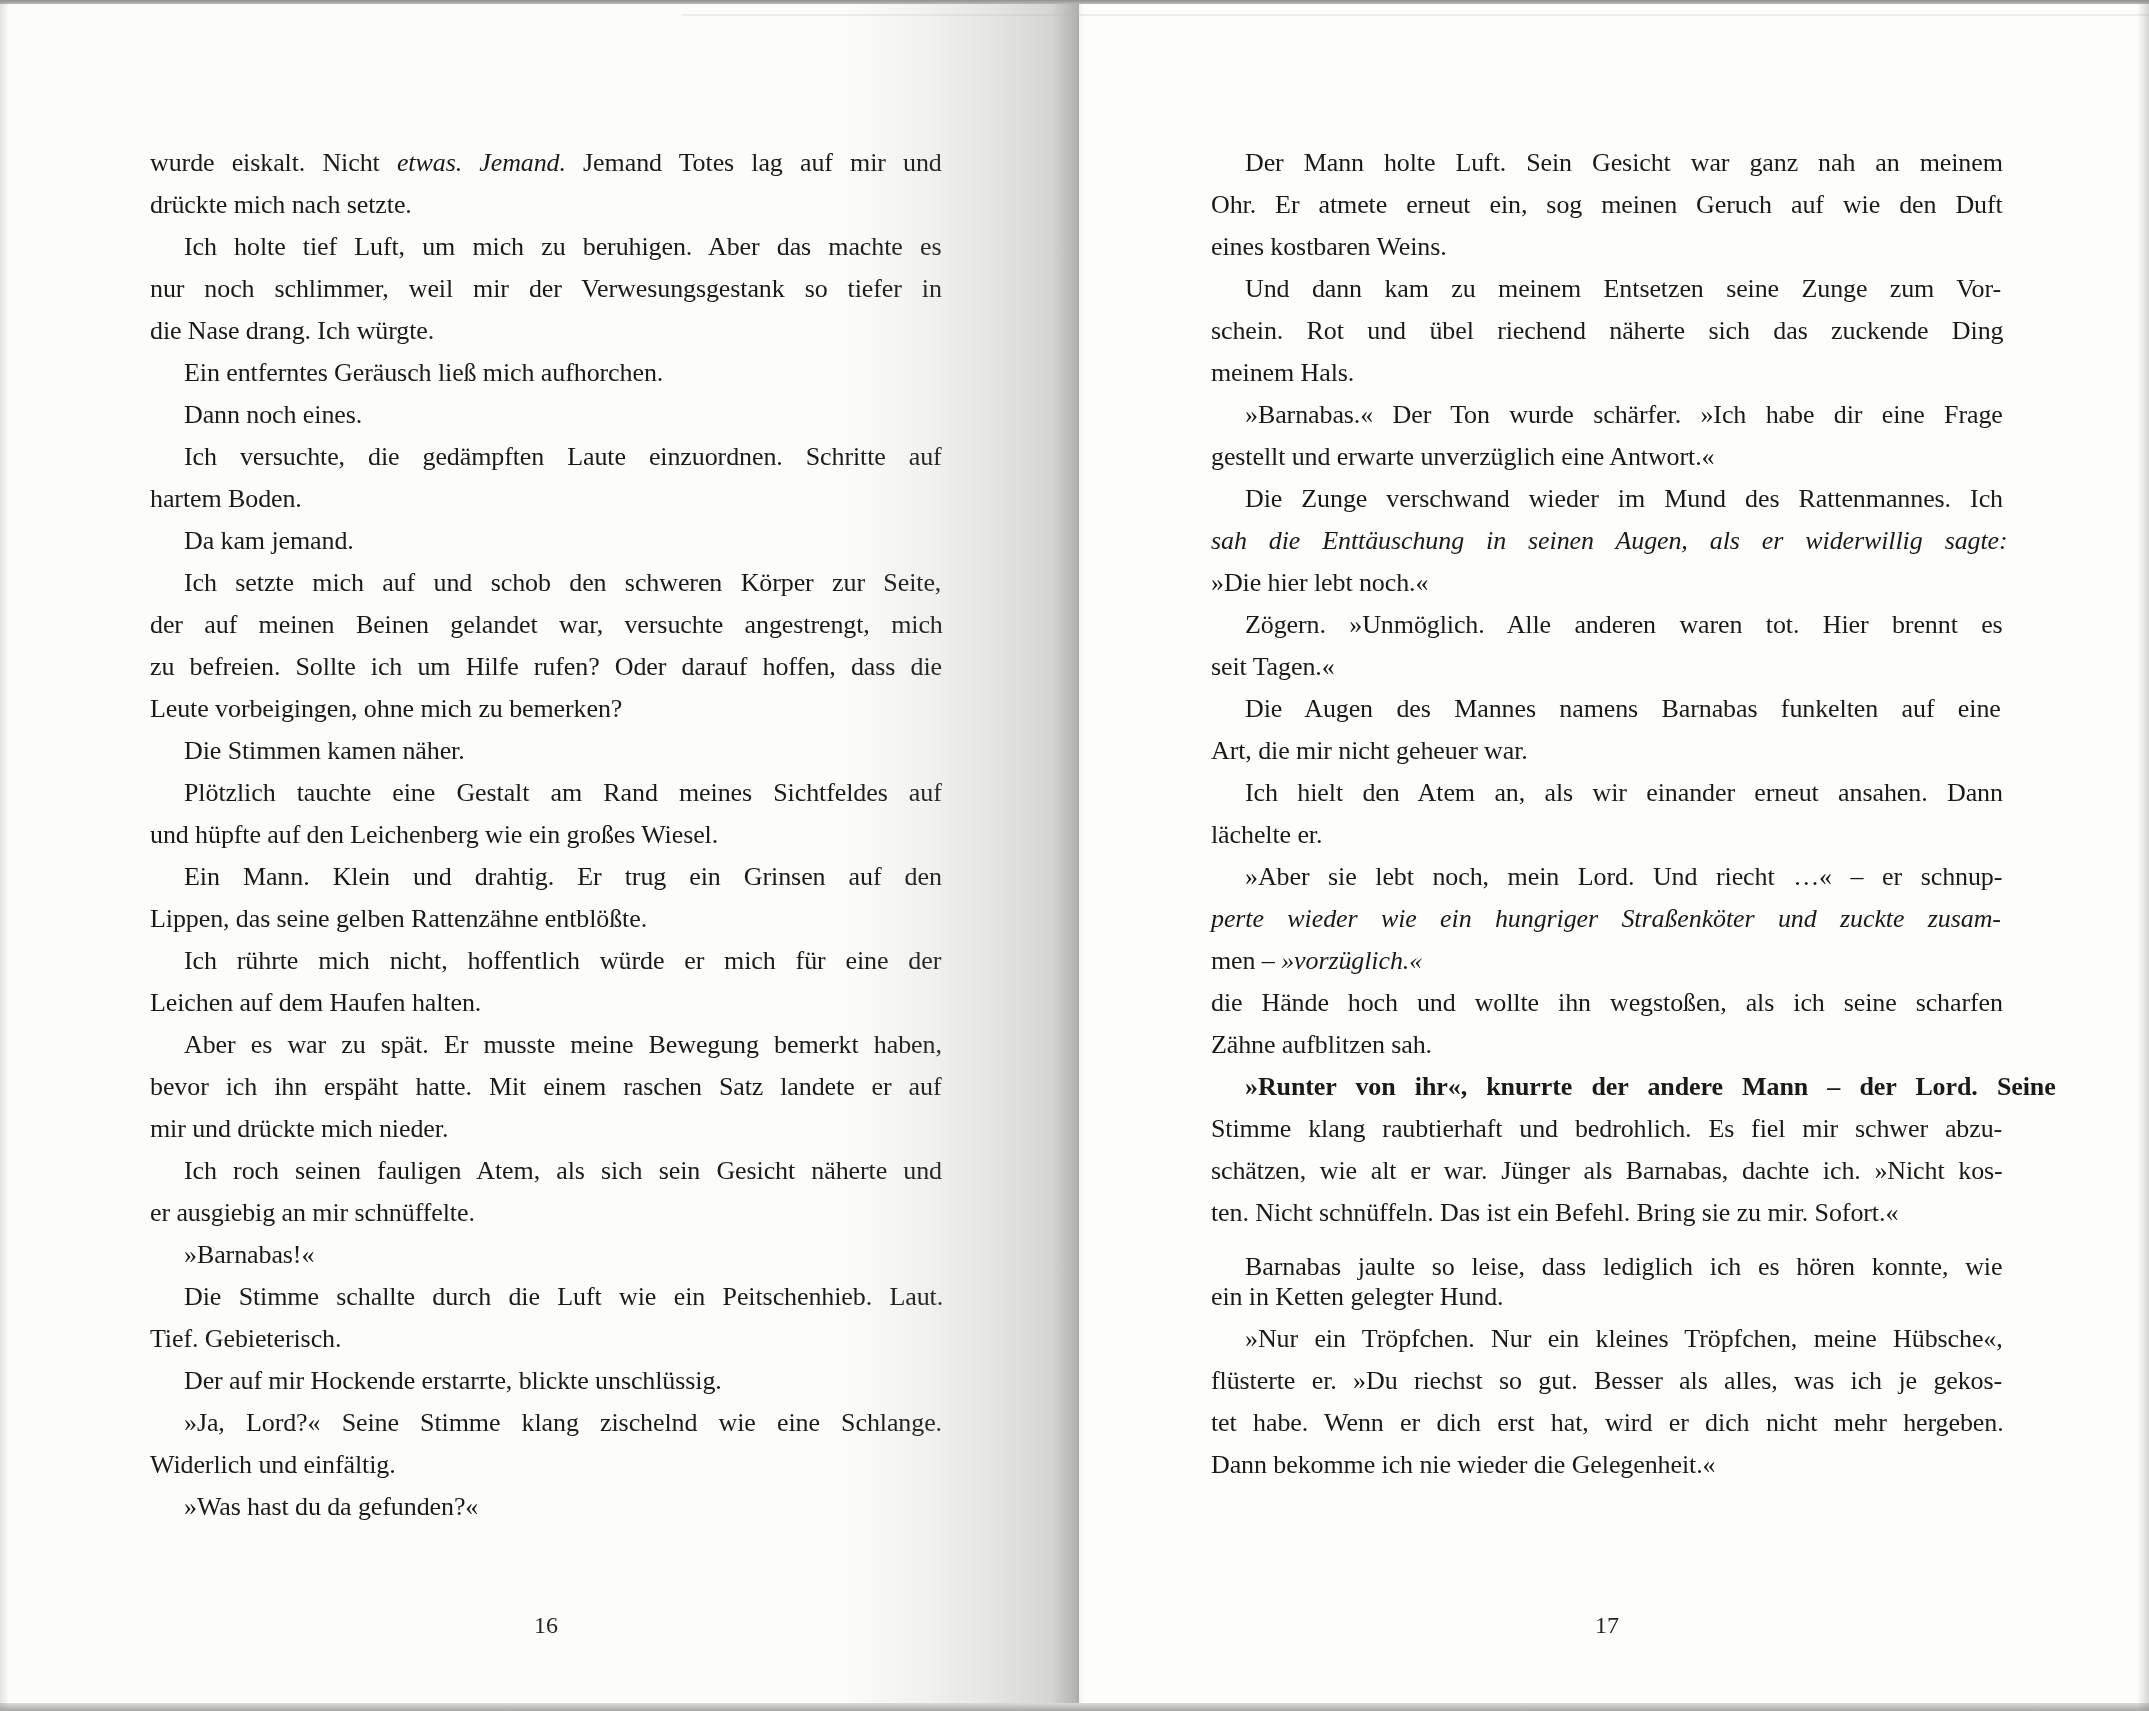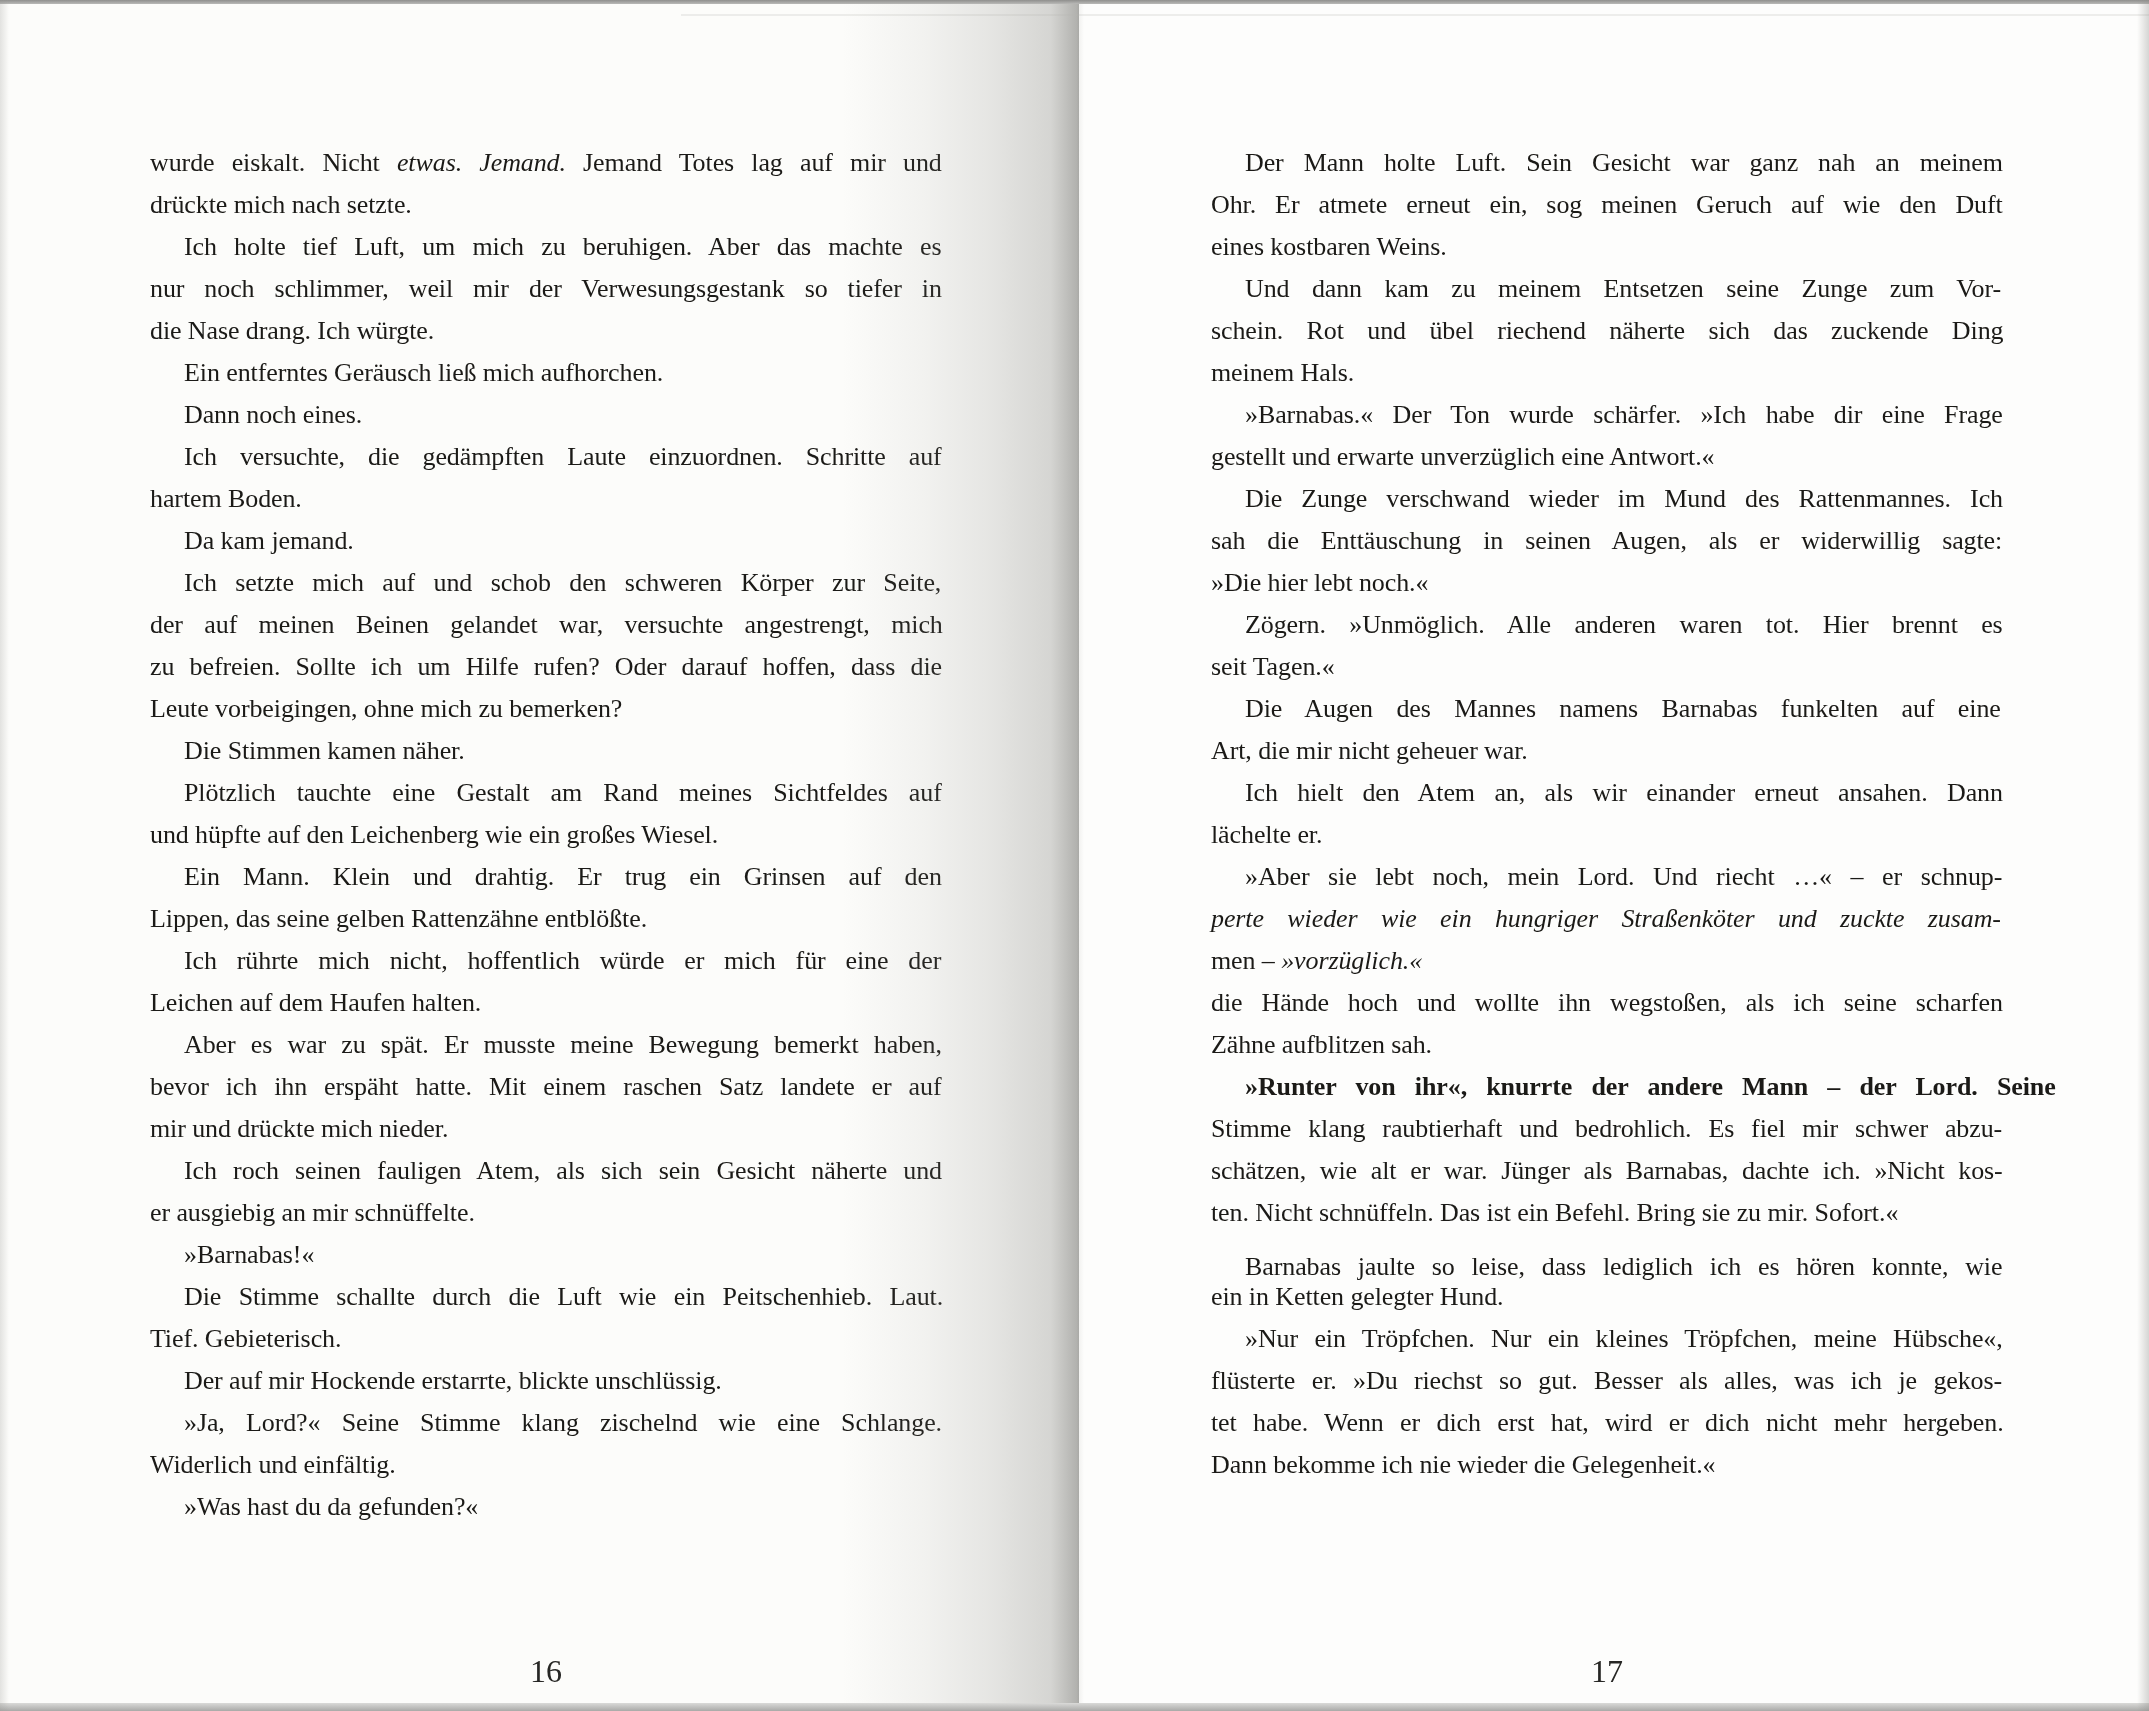--- a/index.html
+++ b/index.html
@@ -41,24 +41,24 @@
     height: 42px;
     line-height: 42px;
     white-space: nowrap;
     letter-spacing: -0.1px;
   }
   .line.ind { padding-left: 34px; }
   .lt { display: inline-block; }
 
   .page-number {
     position: absolute;
-    top: 1650px;
+    top: 1604px;
     width: 792px;
     text-align: center;
-    font-size: 32px;
+    font-size: 24px;
     line-height: 42px;
     color: #262624;
   }
   .page-left  .page-number { left: 150px; }
   .page-right .page-number { left: 132px; }
 
   
   .gutter-shadow {
     position: absolute;
     top: 0; bottom: 0;
@@ -208,21 +208,21 @@
           <span class="line full ind"><span class="lt" style="word-spacing: 16px;">Und dann kam zu meinem Entsetzen seine Zunge zum Vor-</span></span>
           <span class="line full"><span class="lt" style="word-spacing: 17px;">schein. Rot und übel riechend näherte sich das zuckende Ding</span></span>
           <span class="line last"><span class="lt">meinem Hals.</span></span>
         </p>
         <p class="para">
           <span class="line full ind"><span class="lt" style="word-spacing: 13px;">»Barnabas.« Der Ton wurde schärfer. »Ich habe dir eine Frage</span></span>
           <span class="line last"><span class="lt">gestellt und erwarte unverzüglich eine Antwort.«</span></span>
         </p>
         <p class="para">
           <span class="line full ind"><span class="lt" style="word-spacing: 12.7px;">Die Zunge verschwand wieder im Mund des Rattenmannes. Ich</span></span>
-          <span class="line full"><span class="lt" style="word-spacing: 15.6px;">sah die Enttäuschung in seinen Augen, als er widerwillig sagte:</span></span>
+          <span class="line full"><span class="lt" style="word-spacing: 15.6px; font-style: italic;">sah die Enttäuschung in seinen Augen, als er widerwillig sagte:</span></span>
           <span class="line last"><span class="lt">»Die hier lebt noch.«</span></span>
         </p>
         <p class="para">
           <span class="line full ind"><span class="lt" style="word-spacing: 17px;">Zögern. »Unmöglich. Alle anderen waren tot. Hier brennt es</span></span>
           <span class="line last"><span class="lt">seit Tagen.«</span></span>
         </p>
         <p class="para">
           <span class="line full ind"><span class="lt" style="word-spacing: 17px;">Die Augen des Mannes namens Barnabas funkelten auf eine</span></span>
           <span class="line last"><span class="lt">Art, die mir nicht geheuer war.</span></span>
         </p>

